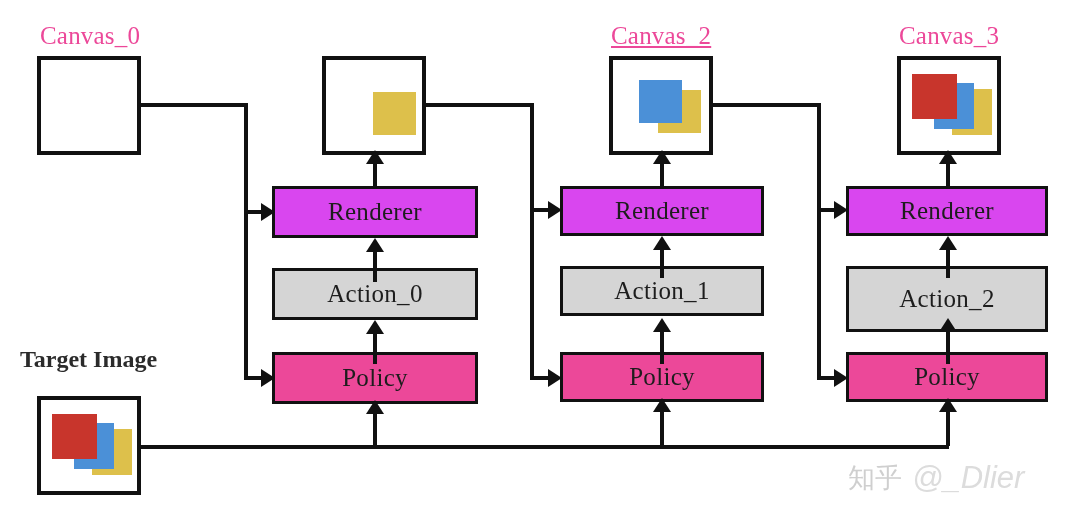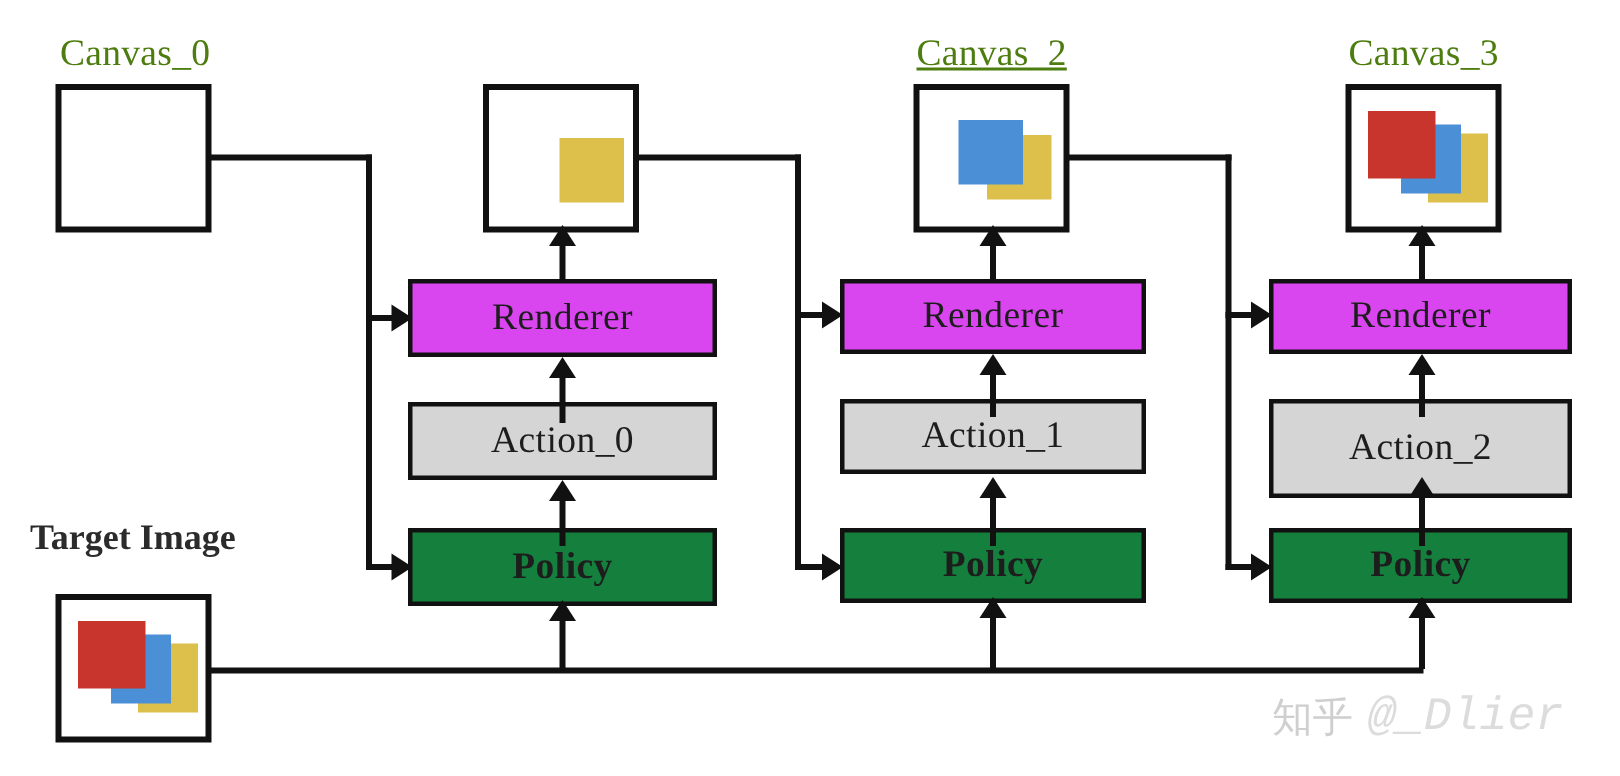--- a/index.html
+++ b/index.html
@@ -19,21 +19,21 @@
   
   .canvas-box {
     position: absolute;
     background: #ffffff;
     border: 4px solid #111111;
     box-sizing: border-box;
   }
   .canvas-label {
     position: absolute;
     font-size: 25px;
-    color: #4d7c0f;
+    color: #ec4899;
     white-space: nowrap;
     letter-spacing: 0.2px;
   }
   .target-label {
     position: absolute;
     font-size: 24px;
     font-weight: bold;
     color: #2b2b2b;
     white-space: nowrap;
   }
@@ -54,21 +54,21 @@
     box-sizing: border-box;
     display: flex;
     align-items: center;
     justify-content: center;
     font-size: 25px;
     color: #1d1d1d;
     letter-spacing: 0.3px;
   }
   .block.renderer { background: #d946ef; }
   .block.action   { background: #d5d5d5; }
-  .block.policy   { background: #15803d; font-weight: bold; }
+  .block.policy   { background: #ec4899; }
 
   
   .hline {
     position: absolute;
     height: 4px;
     background: #111111;
   }
   .vline {
     position: absolute;
     width: 4px;
@@ -93,21 +93,21 @@
   }
 
   
   .watermark {
     position: absolute;
     display: flex;
     align-items: flex-end;
     gap: 10px;
     font-size: 27px;
     color: #cfcfcf;
-    font-family: Liberation Mono, monospace;
+    font-family: Liberation Sans, sans-serif;
     user-select: none;
   }
   .watermark .wm-handle {
     font-size: 31px;
     color: #dcdcdc;
     font-style: italic;
   }
 </style>
 </head>
 <body>

